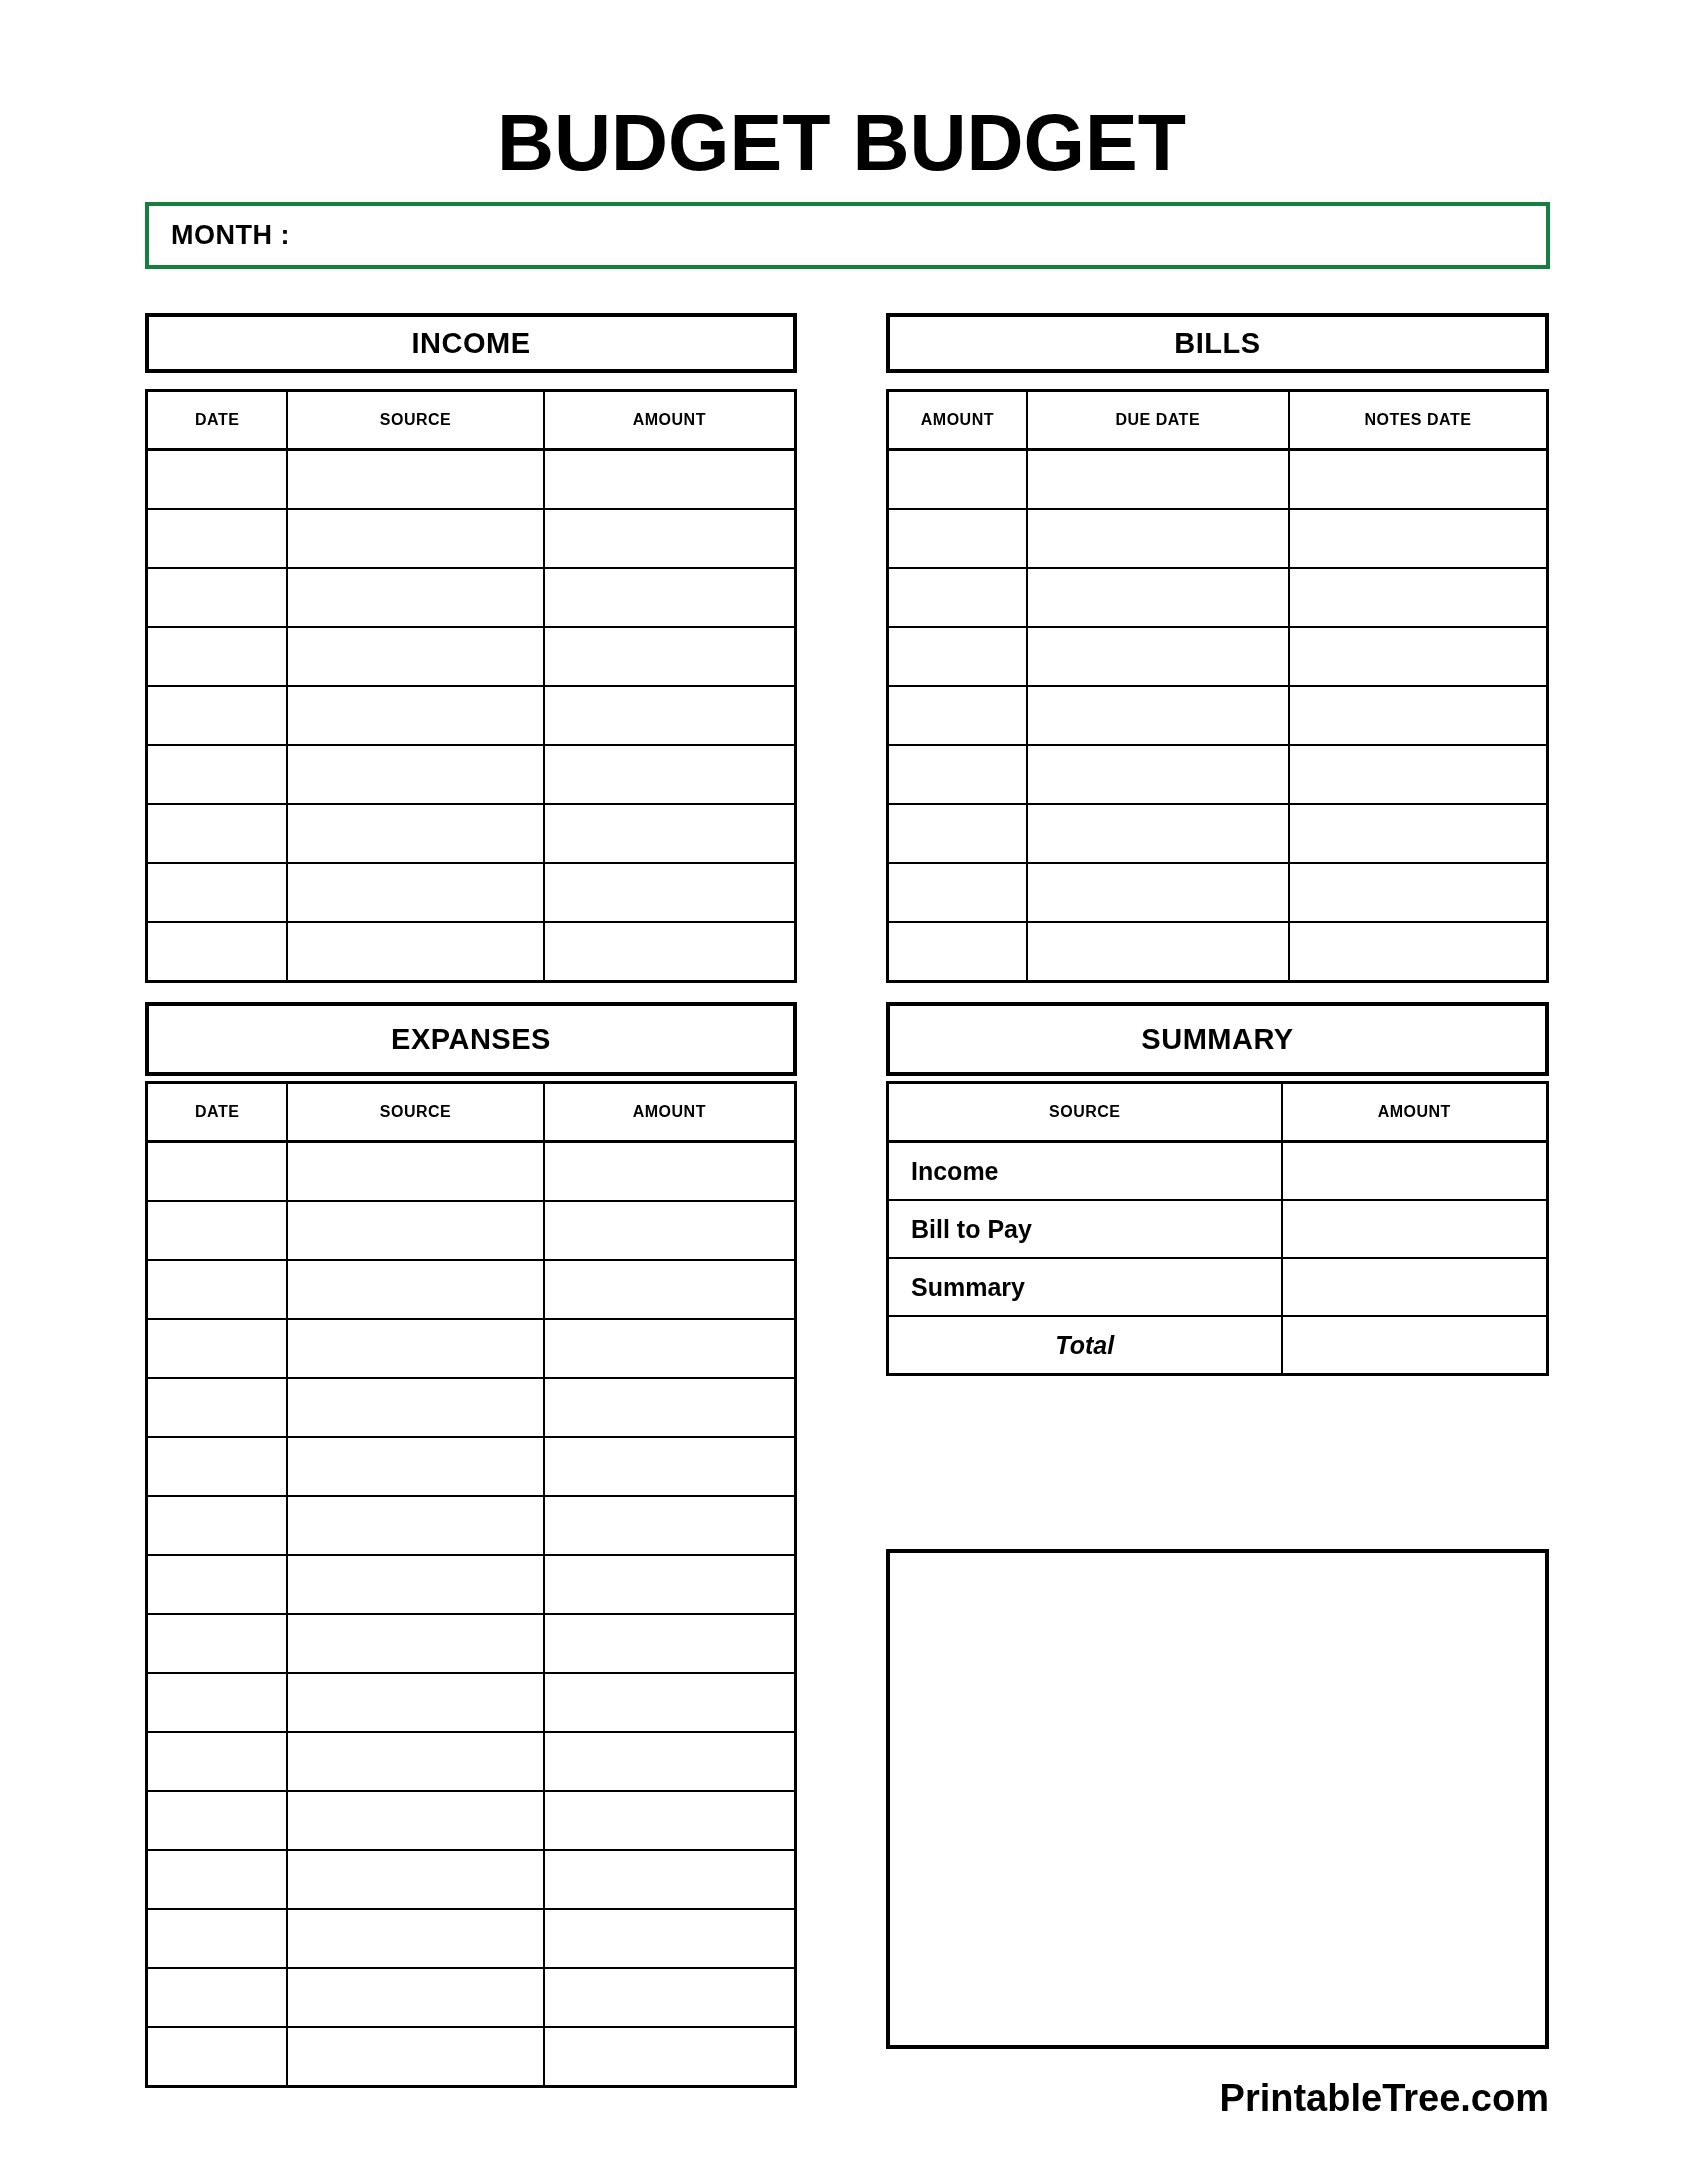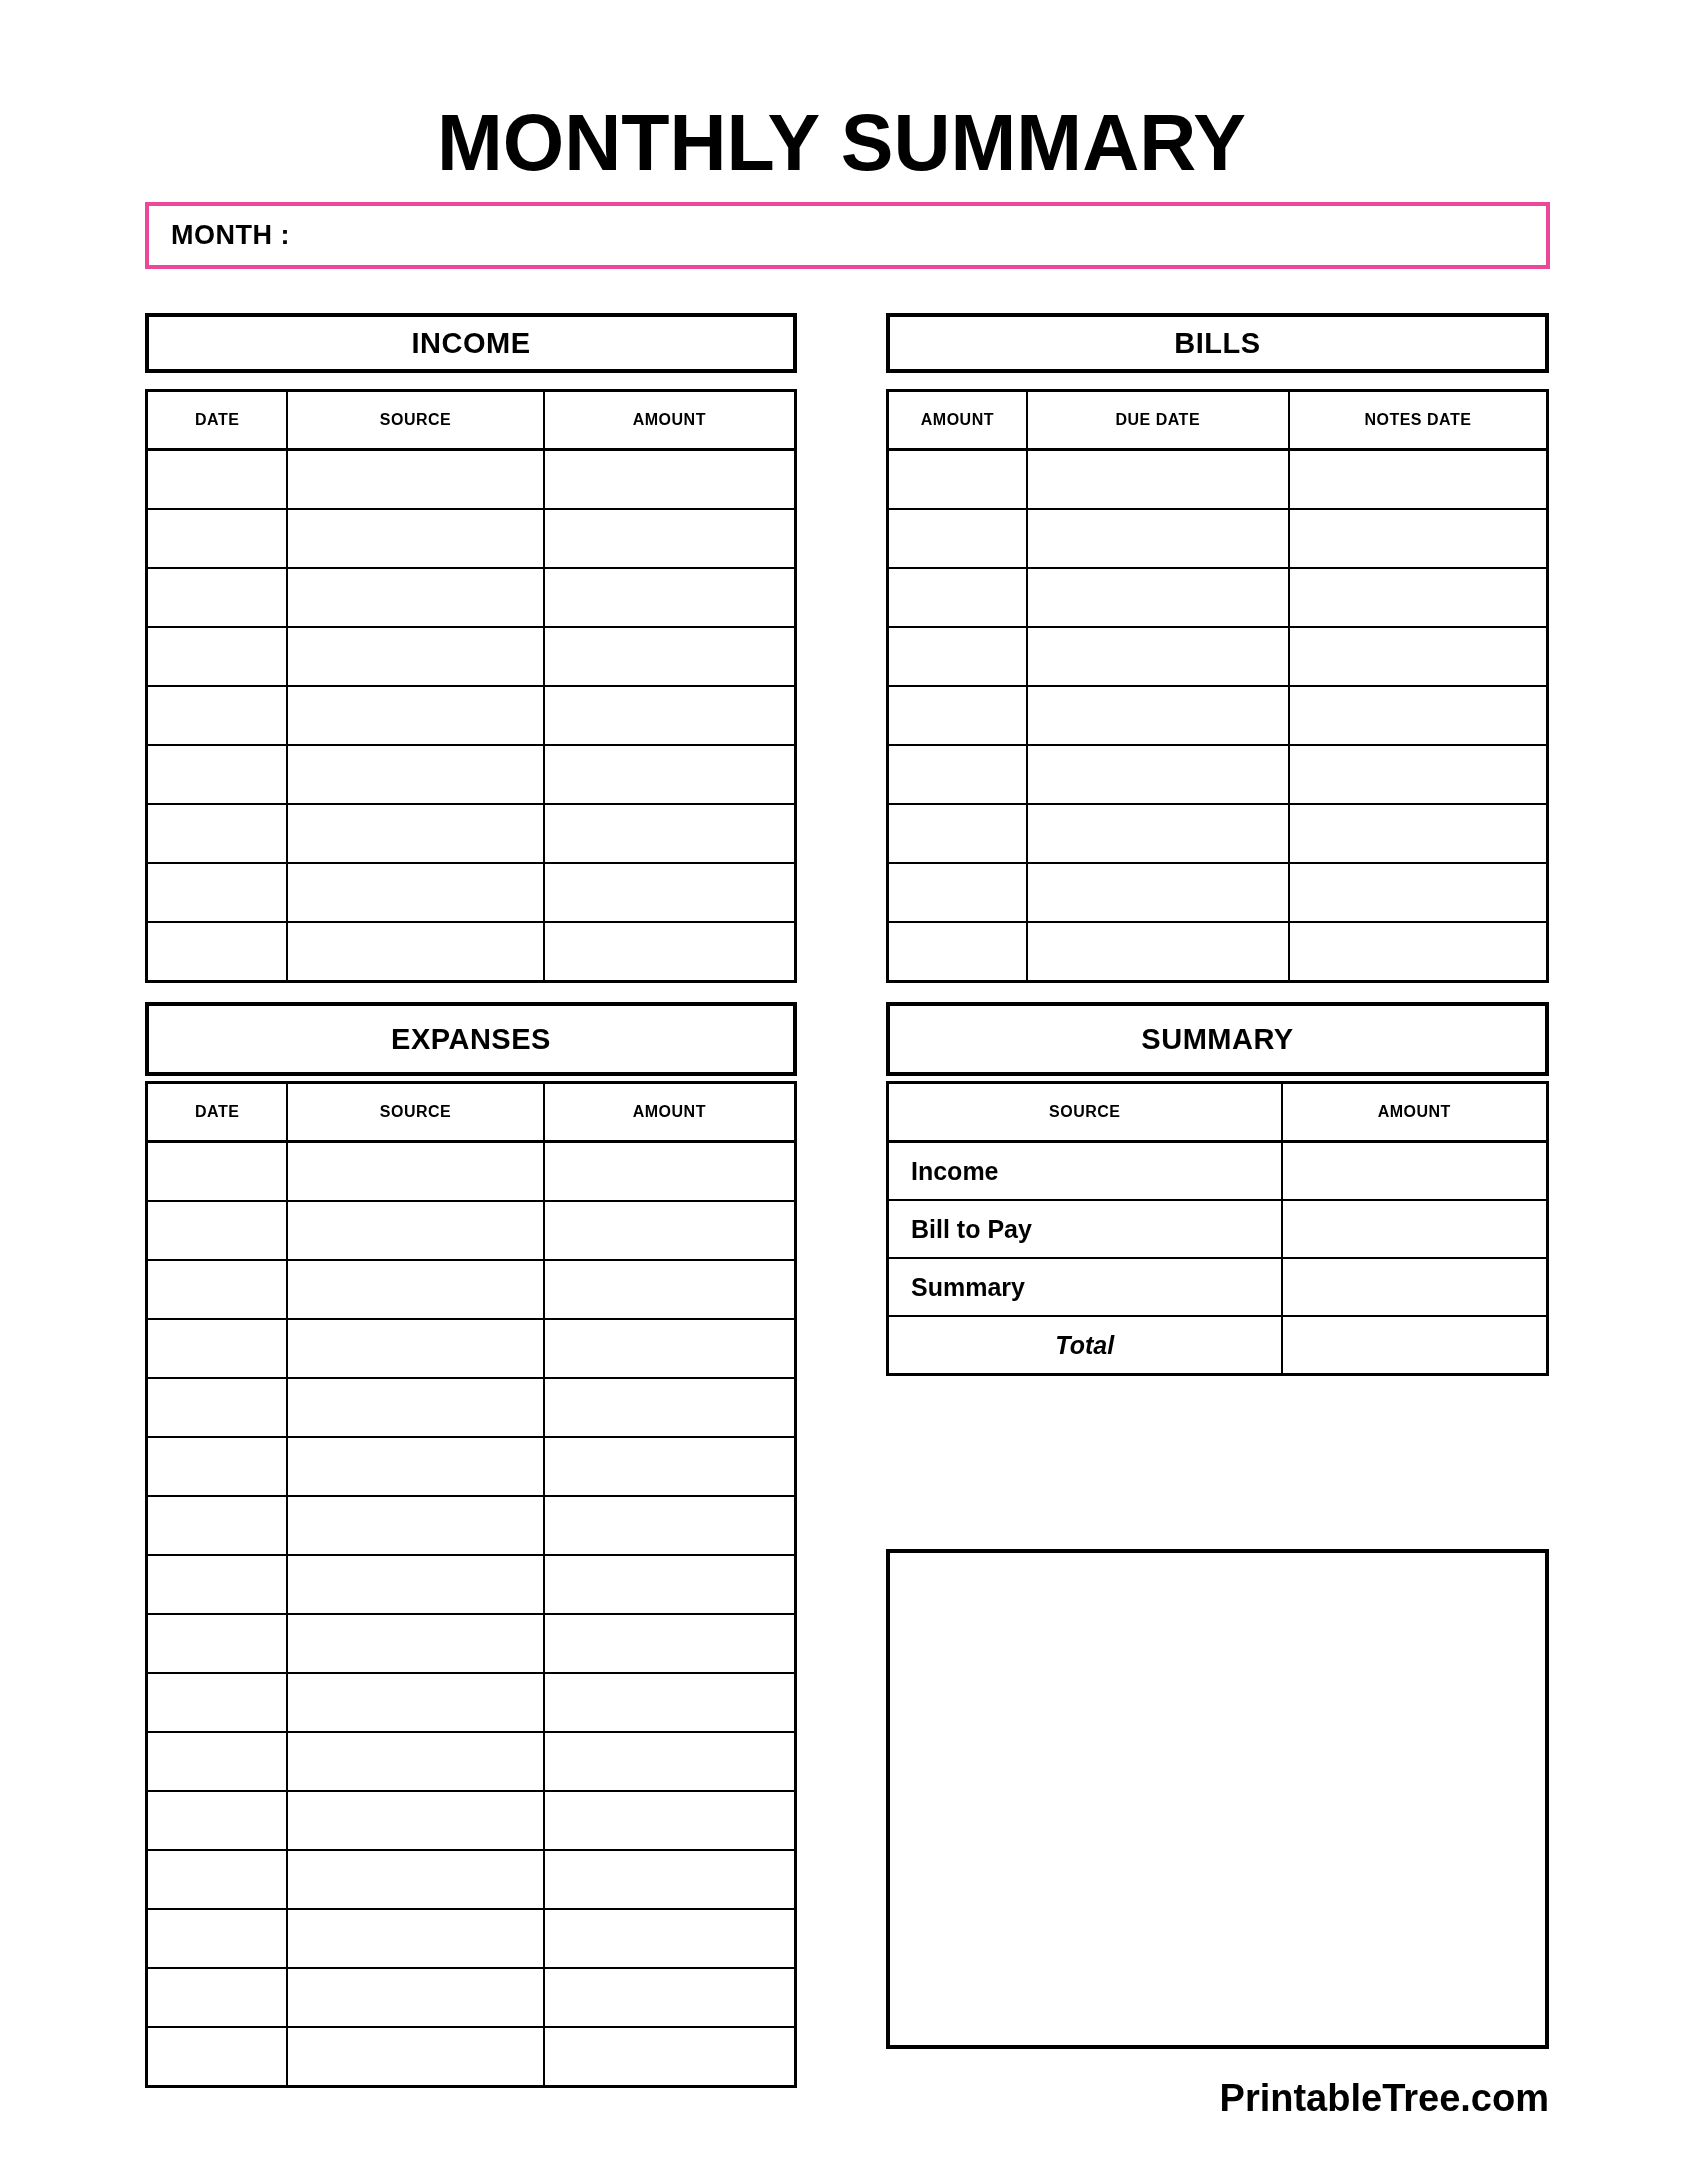--- a/index.html
+++ b/index.html
@@ -20,21 +20,21 @@
     font-size: 79px;
     font-weight: bold;
     line-height: 1.05;
     letter-spacing: 0px;
     white-space: nowrap;
   }
 
   .month-box {
     left: 145px; top: 202px;
     width: 1405px; height: 67px;
-    border: 4px solid #ec4899;
+    border: 4px solid #15803d;
     display: flex;
     align-items: center;
     padding-left: 22px;
   }
   .month-box .label { font-size: 27px; font-weight: bold; letter-spacing: 0.5px; }
   .month-box .value { flex: 1; height: 100%; }
 
   .section-title {
     border: 4px solid #000;
     display: flex;
@@ -89,21 +89,21 @@
     text-underline-offset: 5px;
     text-decoration-thickness: 3px;
     white-space: nowrap;
   }
 </style>
 </head>
 <body>
 
 <div class="page">
 
-  <div class="abs page-title">MONTHLY SUMMARY</div>
+  <div class="abs page-title">BUDGET BUDGET</div>
 
   <div class="abs month-box">
     <span class="label">MONTH :</span>
     <span class="value"></span>
   </div>
 
   <div class="abs section-title col-left t-income-title">
     <span>INCOME</span>
   </div>
   <div class="abs col-left t-income">

